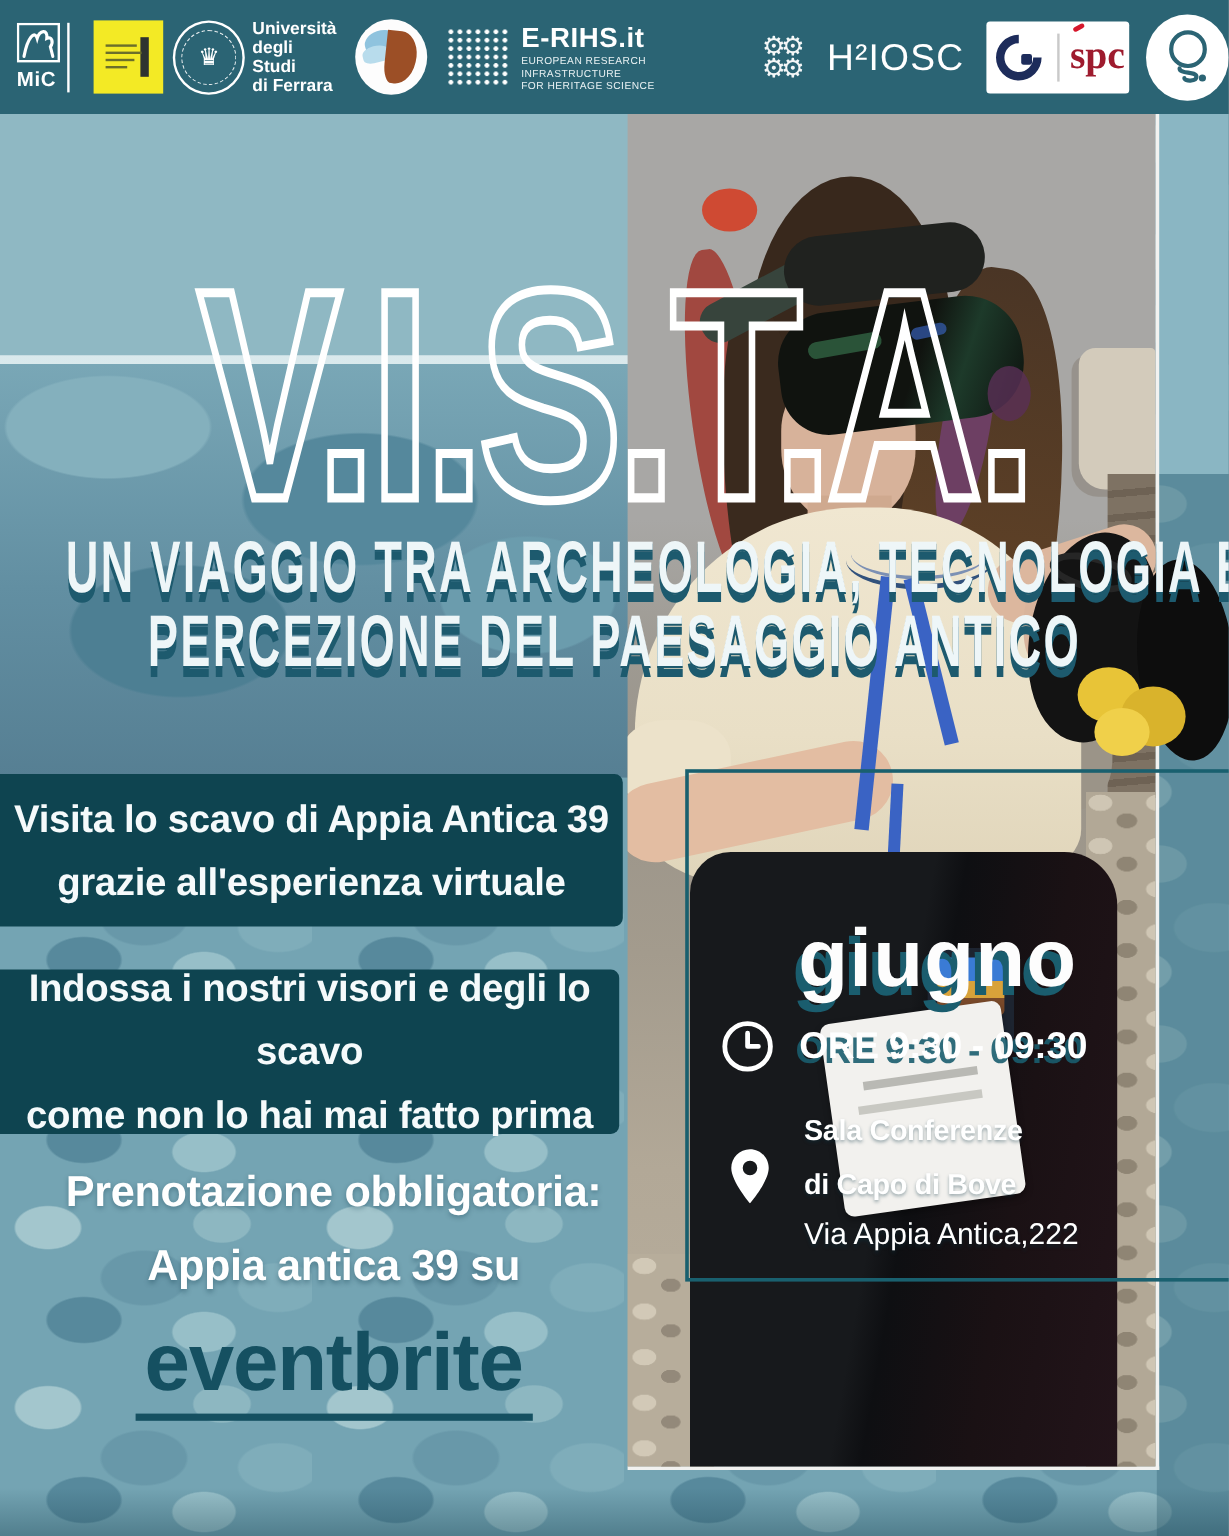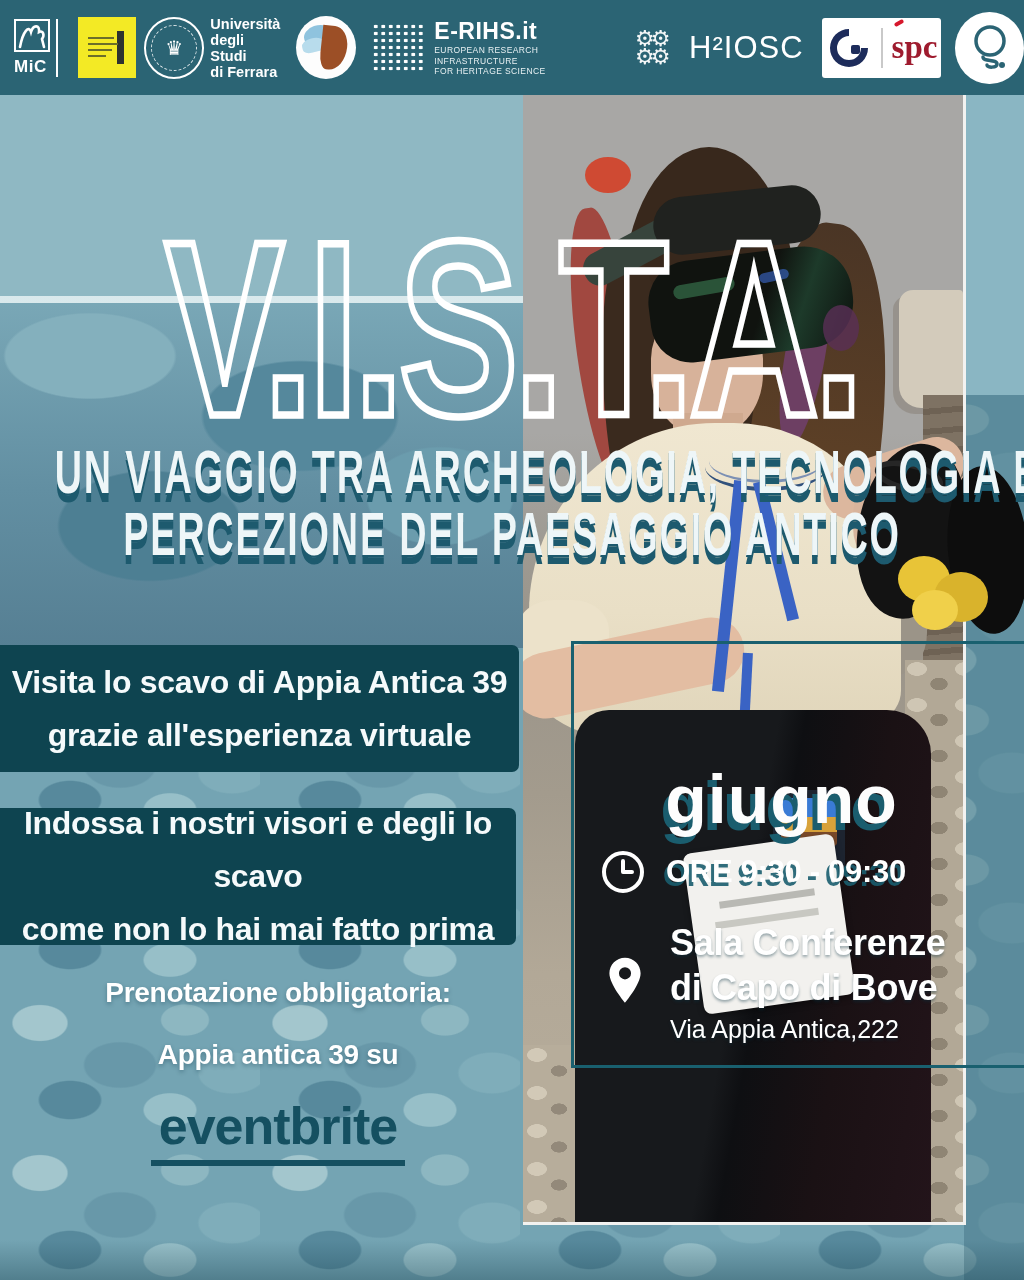--- a/index.html
+++ b/index.html
@@ -157,37 +157,37 @@
     text-shadow:0 6px 0 #1d5a6e, 0 1px 0 #1d5a6e}
 
   
   .banner{left:0;width:519px;background:var(--banner_teal);z-index:4;color:var(--text_white);
     text-align:center;font-weight:bold;font-size:32px;letter-spacing:-.3px;border-radius:0 7px 7px 0;
     display:flex;flex-direction:column;justify-content:center}
   .banner .bl{line-height:53px}
   .banner1{top:645px;height:127px}
   .banner2{top:808px;height:137px;width:516px}
   .booking{left:16px;top:962px;width:524px;text-align:center;z-index:4;color:#fff;font-weight:bold}
-  .booking .bk{font-size:28px;line-height:62px;letter-spacing:-.3px;text-shadow:0 2px 4px rgba(10,50,65,.35)}
-  .eventbrite{display:inline-block;margin-top:10px;font-size:52px;letter-spacing:-1px;color:var(--link_teal);
+  .booking .bk{font-size:36px;line-height:62px;letter-spacing:-.3px;text-shadow:0 2px 4px rgba(10,50,65,.35)}
+  .eventbrite{display:inline-block;margin-top:10px;font-size:68px;letter-spacing:-1px;color:var(--link_teal);
     border-bottom:6px solid var(--link_teal);padding:0 8px 4px;cursor:pointer}
 
   
   .event-box{left:571px;top:641px;width:470px;height:427px;border:3px solid var(--border_teal);z-index:5}
   .ev-day,.ev-month{position:absolute;left:0;width:415px;text-align:center;color:#fdfdfd;
     font-size:68px;font-weight:bold;letter-spacing:1px;text-shadow:-5px 7px 0 var(--shadow_teal)}
   .ev-day{top:16px}
   .ev-month{top:116px}
   .ev-row{position:absolute;display:flex;align-items:center;color:#fff}
   .row-time{left:24px;top:204px}
   .row-time .txt{font-size:31px;font-weight:bold;margin-left:18px;letter-spacing:-.3px;
     text-shadow:-3px 4px 0 rgba(26,93,110,.9)}
   .row-venue{left:26px;top:276px}
   .venue-text{margin-left:20px}
-  .venue-line{font-size:36px;font-weight:bold;line-height:45px;letter-spacing:-.3px;
+  .venue-line{font-size:24px;font-weight:bold;line-height:45px;letter-spacing:-.3px;
     text-shadow:0 2px 3px rgba(10,50,65,.4)}
   .address{font-size:25px;font-weight:400;margin-top:5px;text-shadow:0 2px 3px rgba(10,50,65,.4)}
   .icon-cell{width:50px;display:flex;justify-content:center}
 </style>
 </head>
 <body>
 
 <div class="poster">
 
   <div class="abs bg-pebbles"></div>

